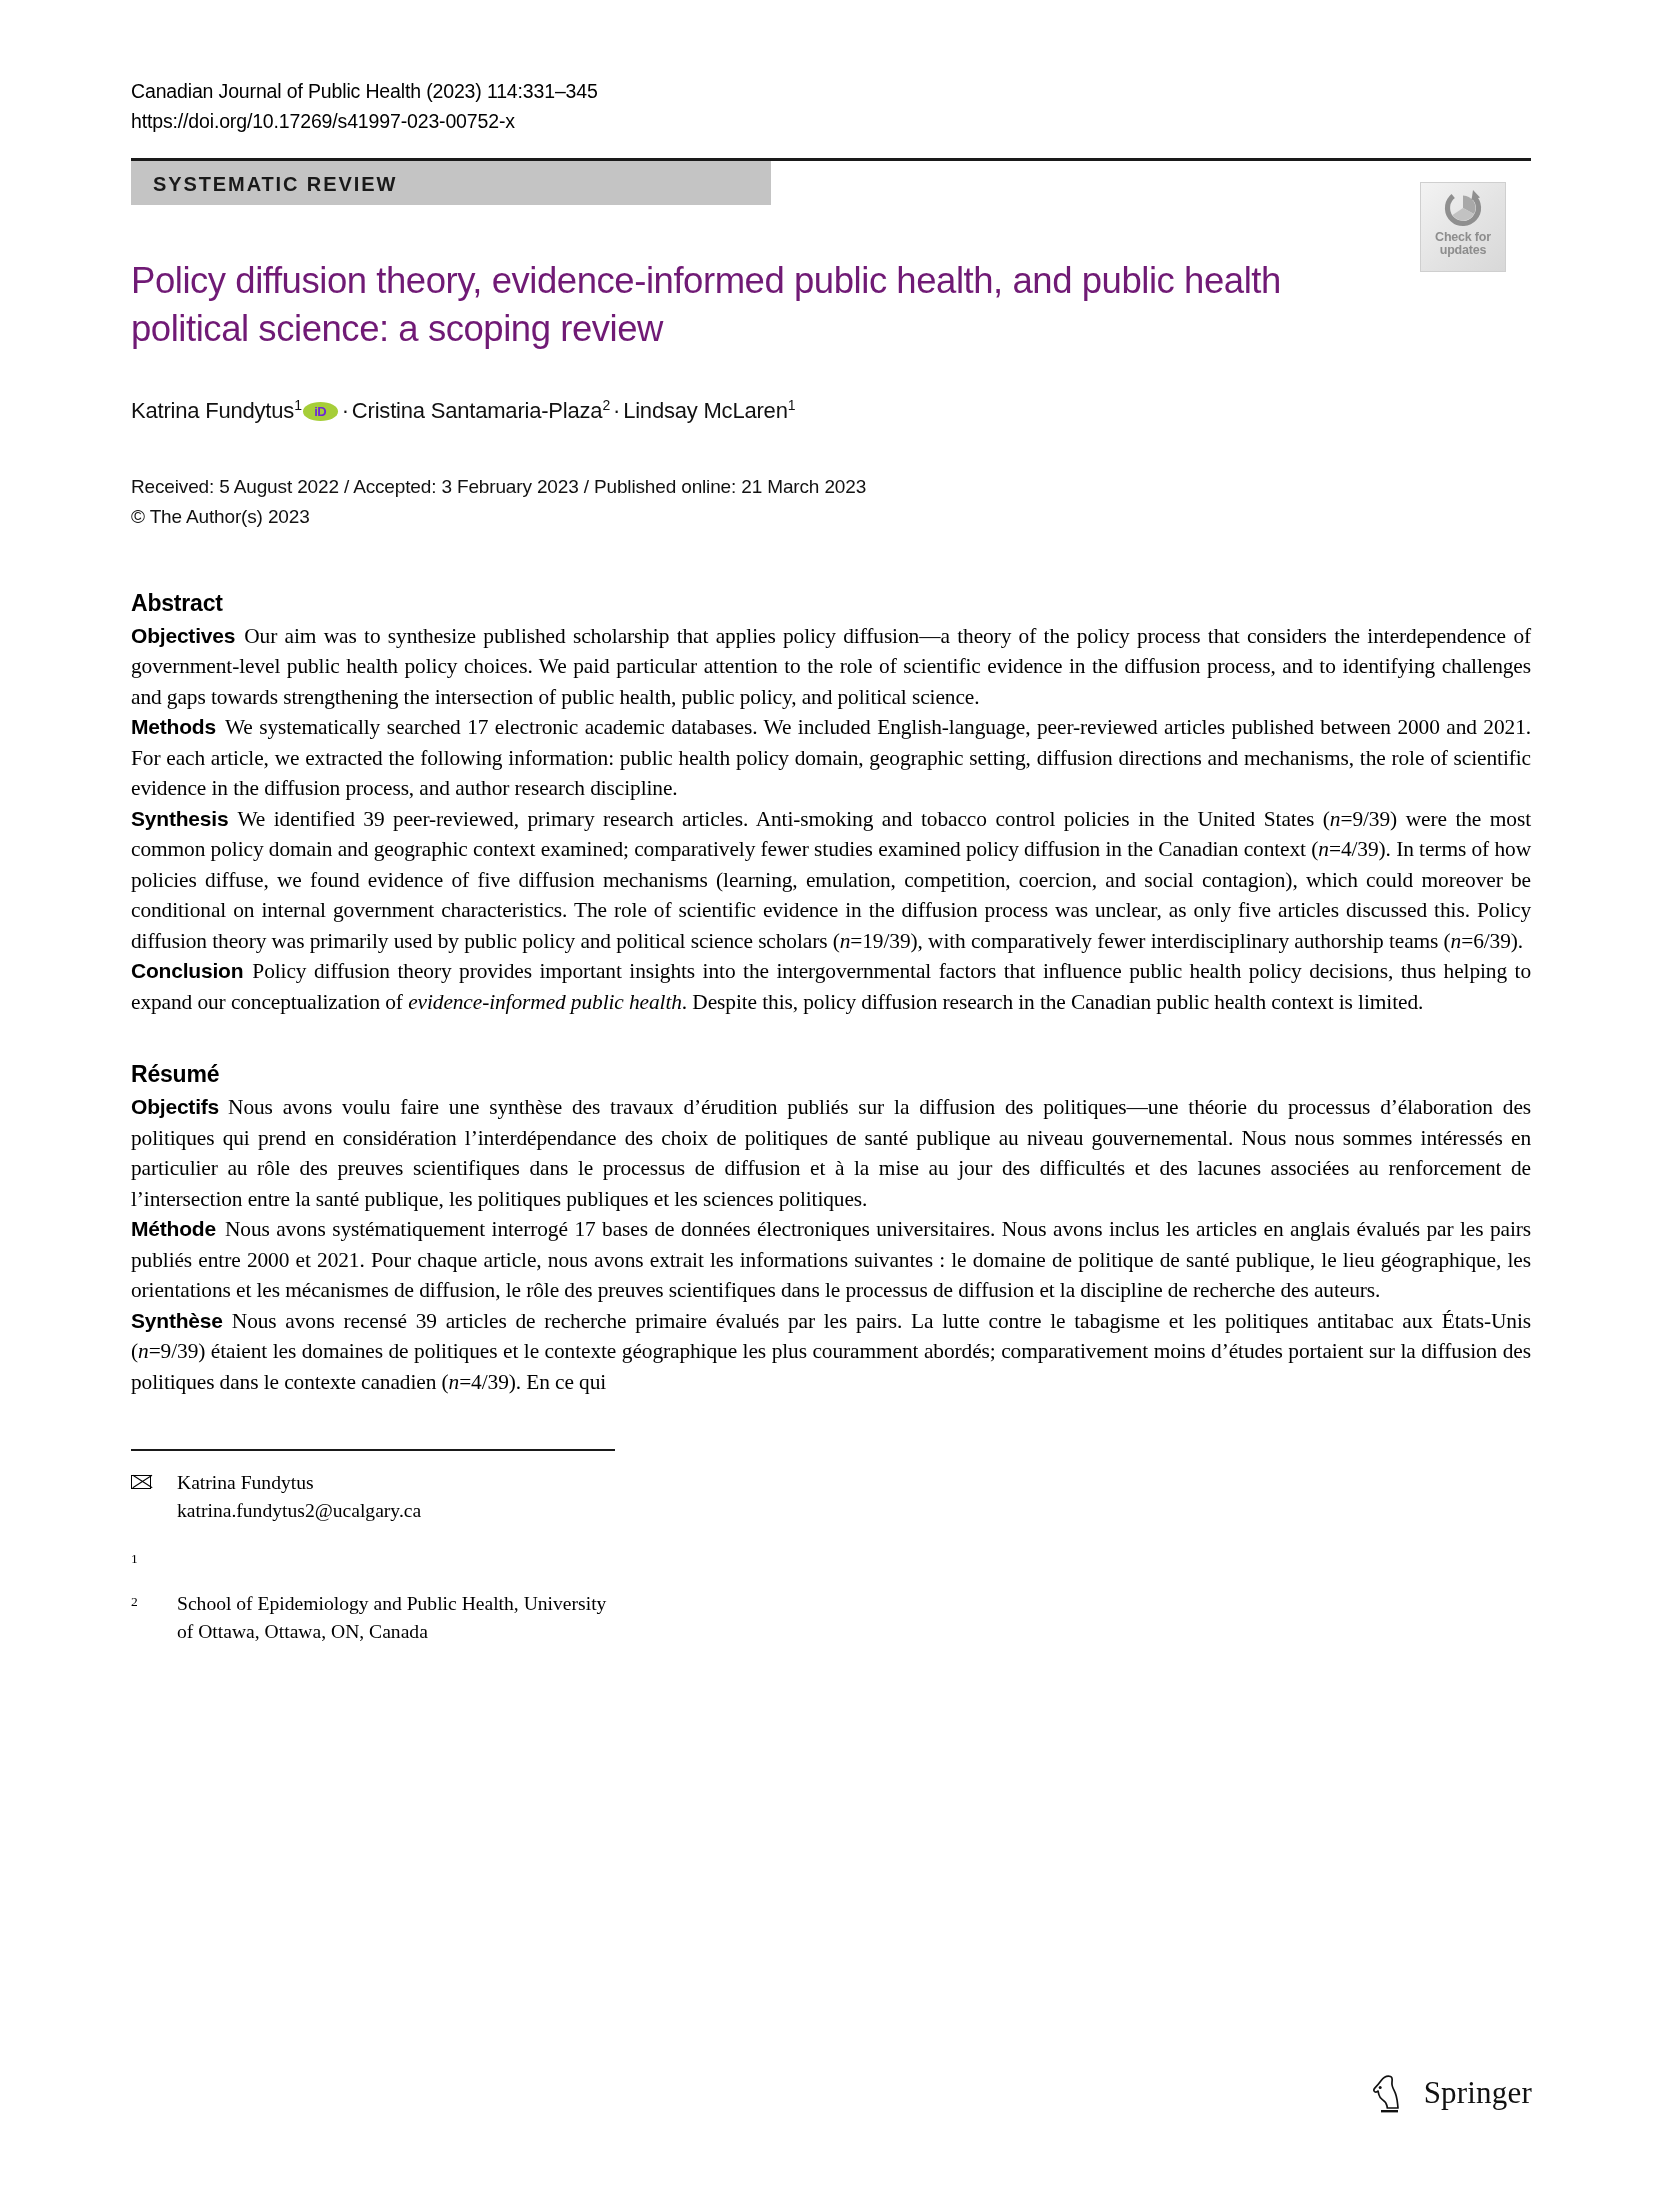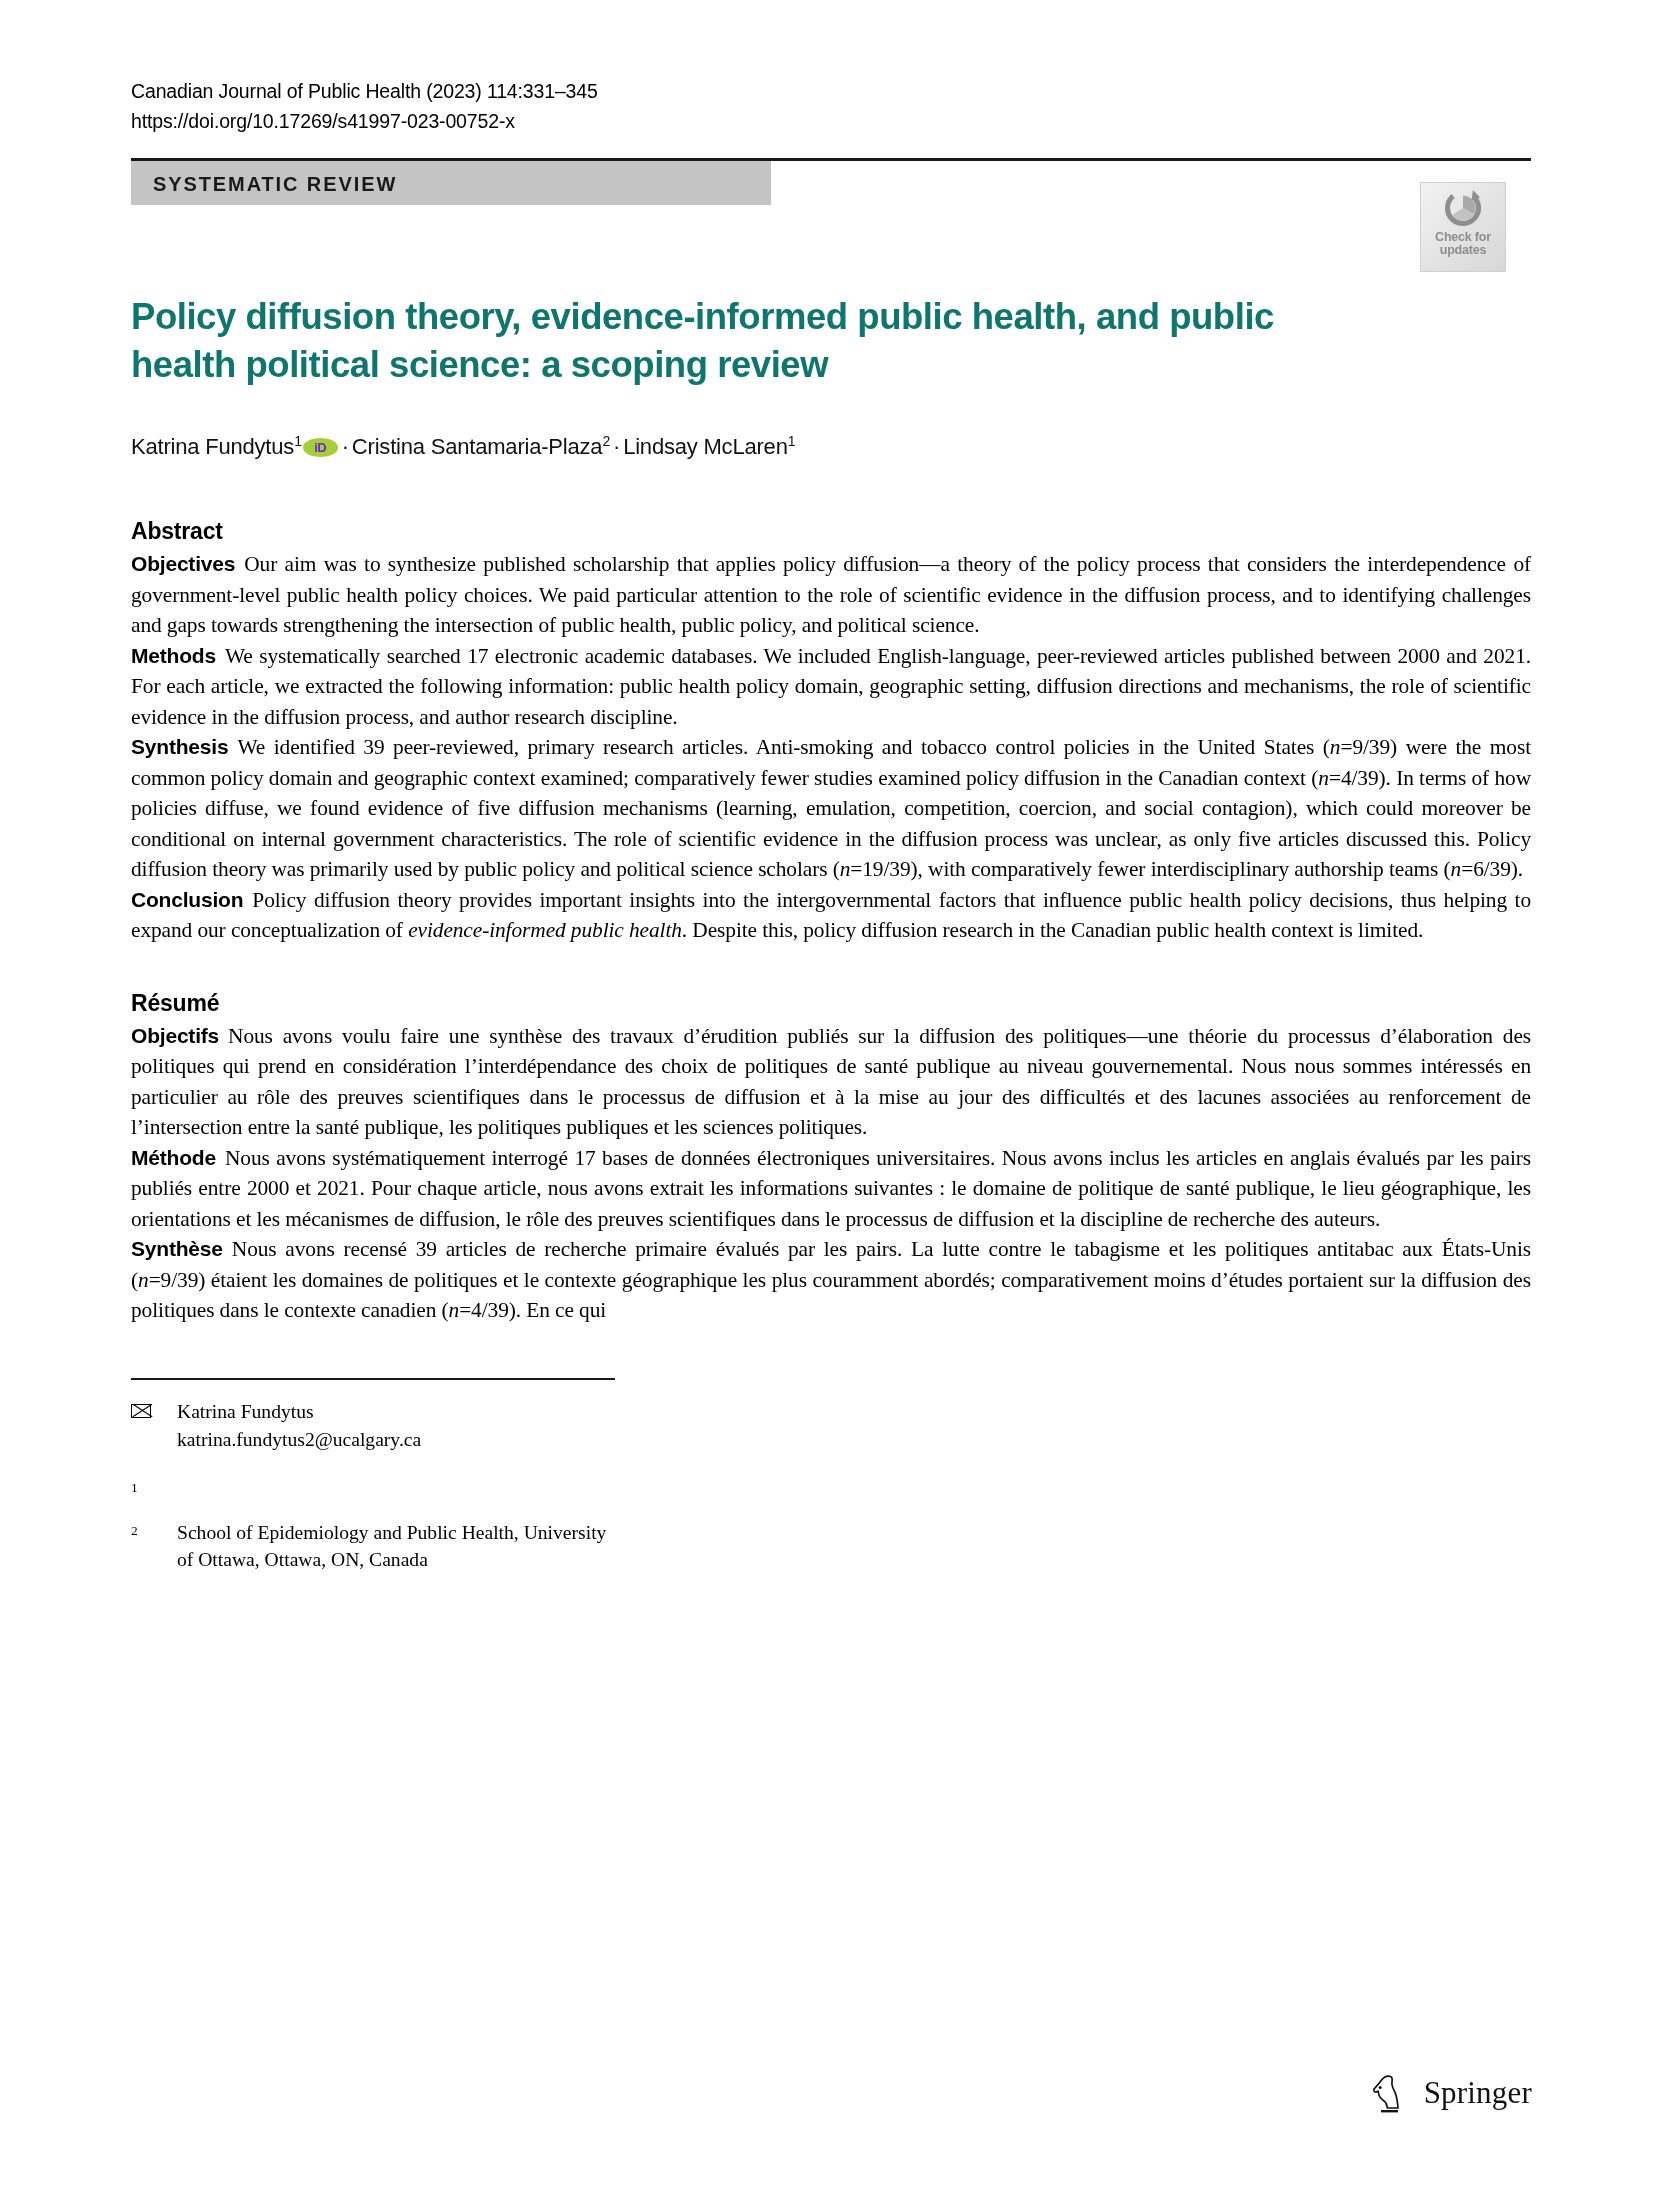--- a/index.html
+++ b/index.html
@@ -89,25 +89,25 @@
     color: #8d8d8d;
     line-height: 1.06;
     letter-spacing: -0.2px;
     margin-top: 1px;
   }
 
   
   .title {
     font-family: "Liberation Sans", sans-serif;
     font-size: 36.5px;
-    font-weight: 700;
+    font-weight: 400;
     line-height: 1.31;
     letter-spacing: -0.45px;
-    margin-top: 84px;
-    color: #0f766e;
+    margin-top: 48px;
+    color: #701a75;
     max-width: 1200px;
   }
 
   
   .authors {
     font-family: "Liberation Sans", sans-serif;
     font-size: 22px;
     letter-spacing: -0.2px;
     margin-top: 44px;
     color: #111;
@@ -251,20 +251,24 @@
       <div class="banner"></div>
       <div class="banner-label">SYSTEMATIC REVIEW</div>
     </div>
 
     <div class="title">Policy diffusion theory, evidence-informed public health, and public health political science: a scoping review</div>
 
     <div class="authors">
       <span>Katrina Fundytus</span><sup>1</sup><span class="orcid">iD</span><span class="mid-dot">·</span><span>Cristina Santamaria-Plaza</span><sup>2</sup><span class="mid-dot">·</span><span>Lindsay McLaren</span><sup>1</sup>
     </div>
 
+    <div class="dates">
+      <div>Received: 5 August 2022 / Accepted: 3 February 2023 / Published online: 21 March 2023</div>
+      <div>© The Author(s) 2023</div>
+    </div>
 
     <div class="sec-head">Abstract</div>
 
     <p class="abs-para"><span class="lbl">Objectives</span><span class="lbl-gap"></span><span>Our aim was to synthesize published scholarship that applies policy diffusion—a theory of the policy process that considers the interdependence of government-level public health policy choices. We paid particular attention to the role of scientific evidence in the diffusion process, and to identifying challenges and gaps towards strengthening the intersection of public health, public policy, and political science.</span></p>
 
     <p class="abs-para"><span class="lbl">Methods</span><span class="lbl-gap"></span><span>We systematically searched 17 electronic academic databases. We included English-language, peer-reviewed articles published between 2000 and 2021. For each article, we extracted the following information: public health policy domain, geographic setting, diffusion directions and mechanisms, the role of scientific evidence in the diffusion process, and author research discipline.</span></p>
 
     <p class="abs-para"><span class="lbl">Synthesis</span><span class="lbl-gap"></span><span>We identified 39 peer-reviewed, primary research articles. Anti-smoking and tobacco control policies in the United States (</span><span class="nvar">n</span><span>=9/39</span><span>) were the most common policy domain and geographic context examined; comparatively fewer studies examined policy diffusion in the Canadian context (</span><span class="nvar">n</span><span>=4/39</span><span>). In terms of how policies diffuse, we found evidence of five diffusion mechanisms (learning, emulation, competition, coercion, and social contagion), which could moreover be conditional on internal government characteristics. The role of scientific evidence in the diffusion process was unclear, as only five articles discussed this. Policy diffusion theory was primarily used by public policy and political science scholars (</span><span class="nvar">n</span><span>=19/39</span><span>), with comparatively fewer interdisciplinary authorship teams (</span><span class="nvar">n</span><span>=6/39</span><span>).</span></p>
 
     <p class="abs-para"><span class="lbl">Conclusion</span><span class="lbl-gap"></span><span>Policy diffusion theory provides important insights into the intergovernmental factors that influence public health policy decisions, thus helping to expand our conceptualization of </span><i class="ital">evidence-informed public health</i><span>. Despite this, policy diffusion research in the Canadian public health context is limited.</span></p>

